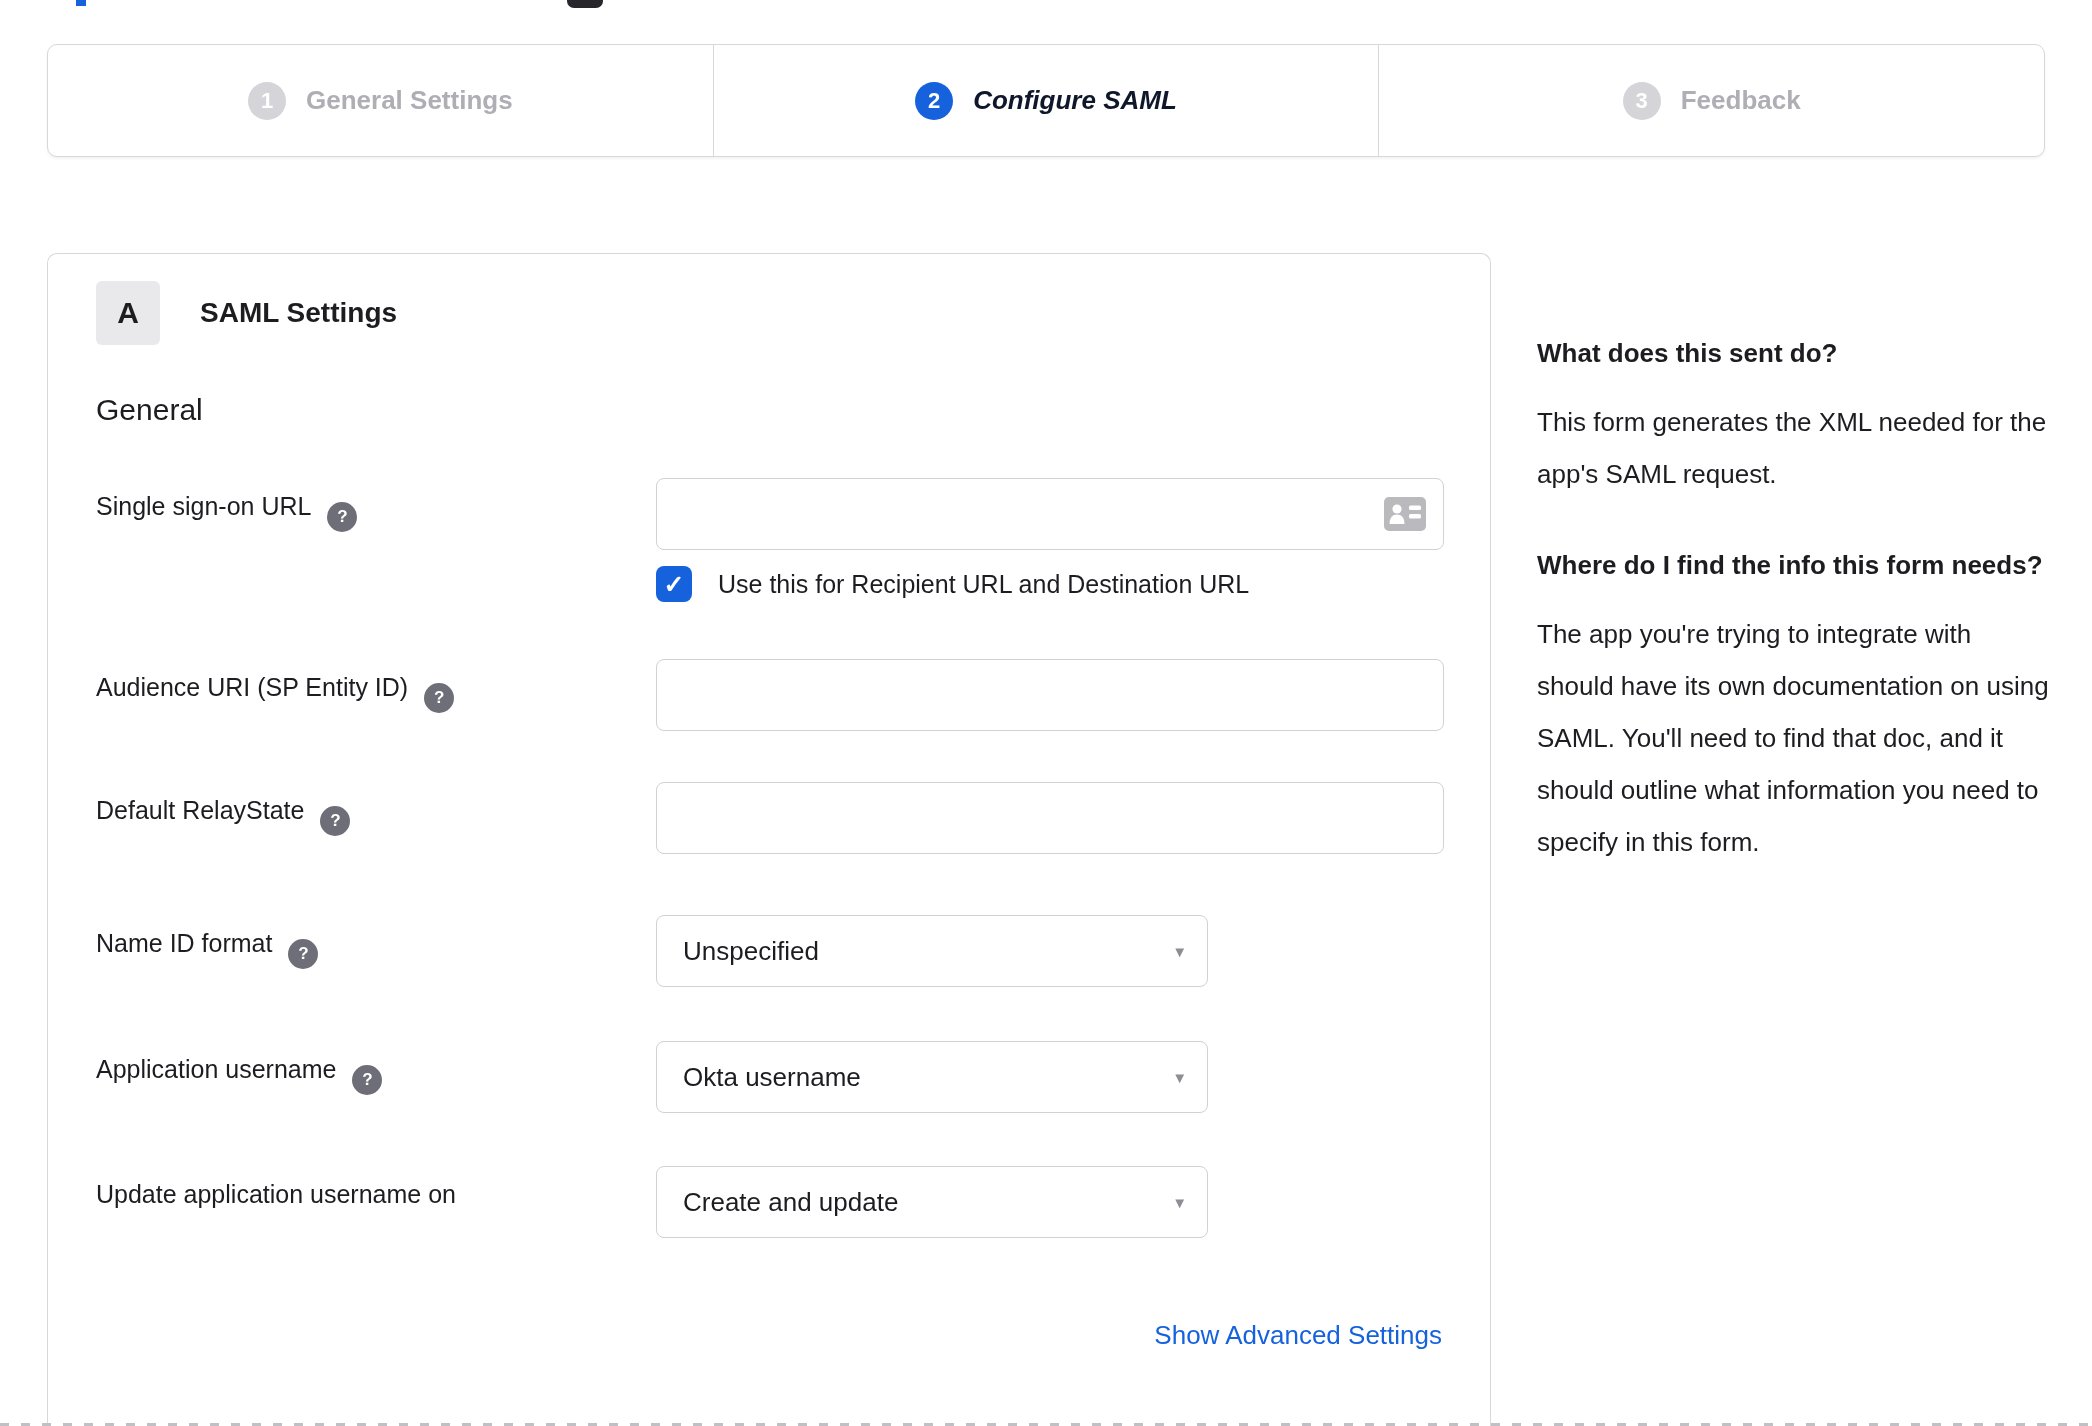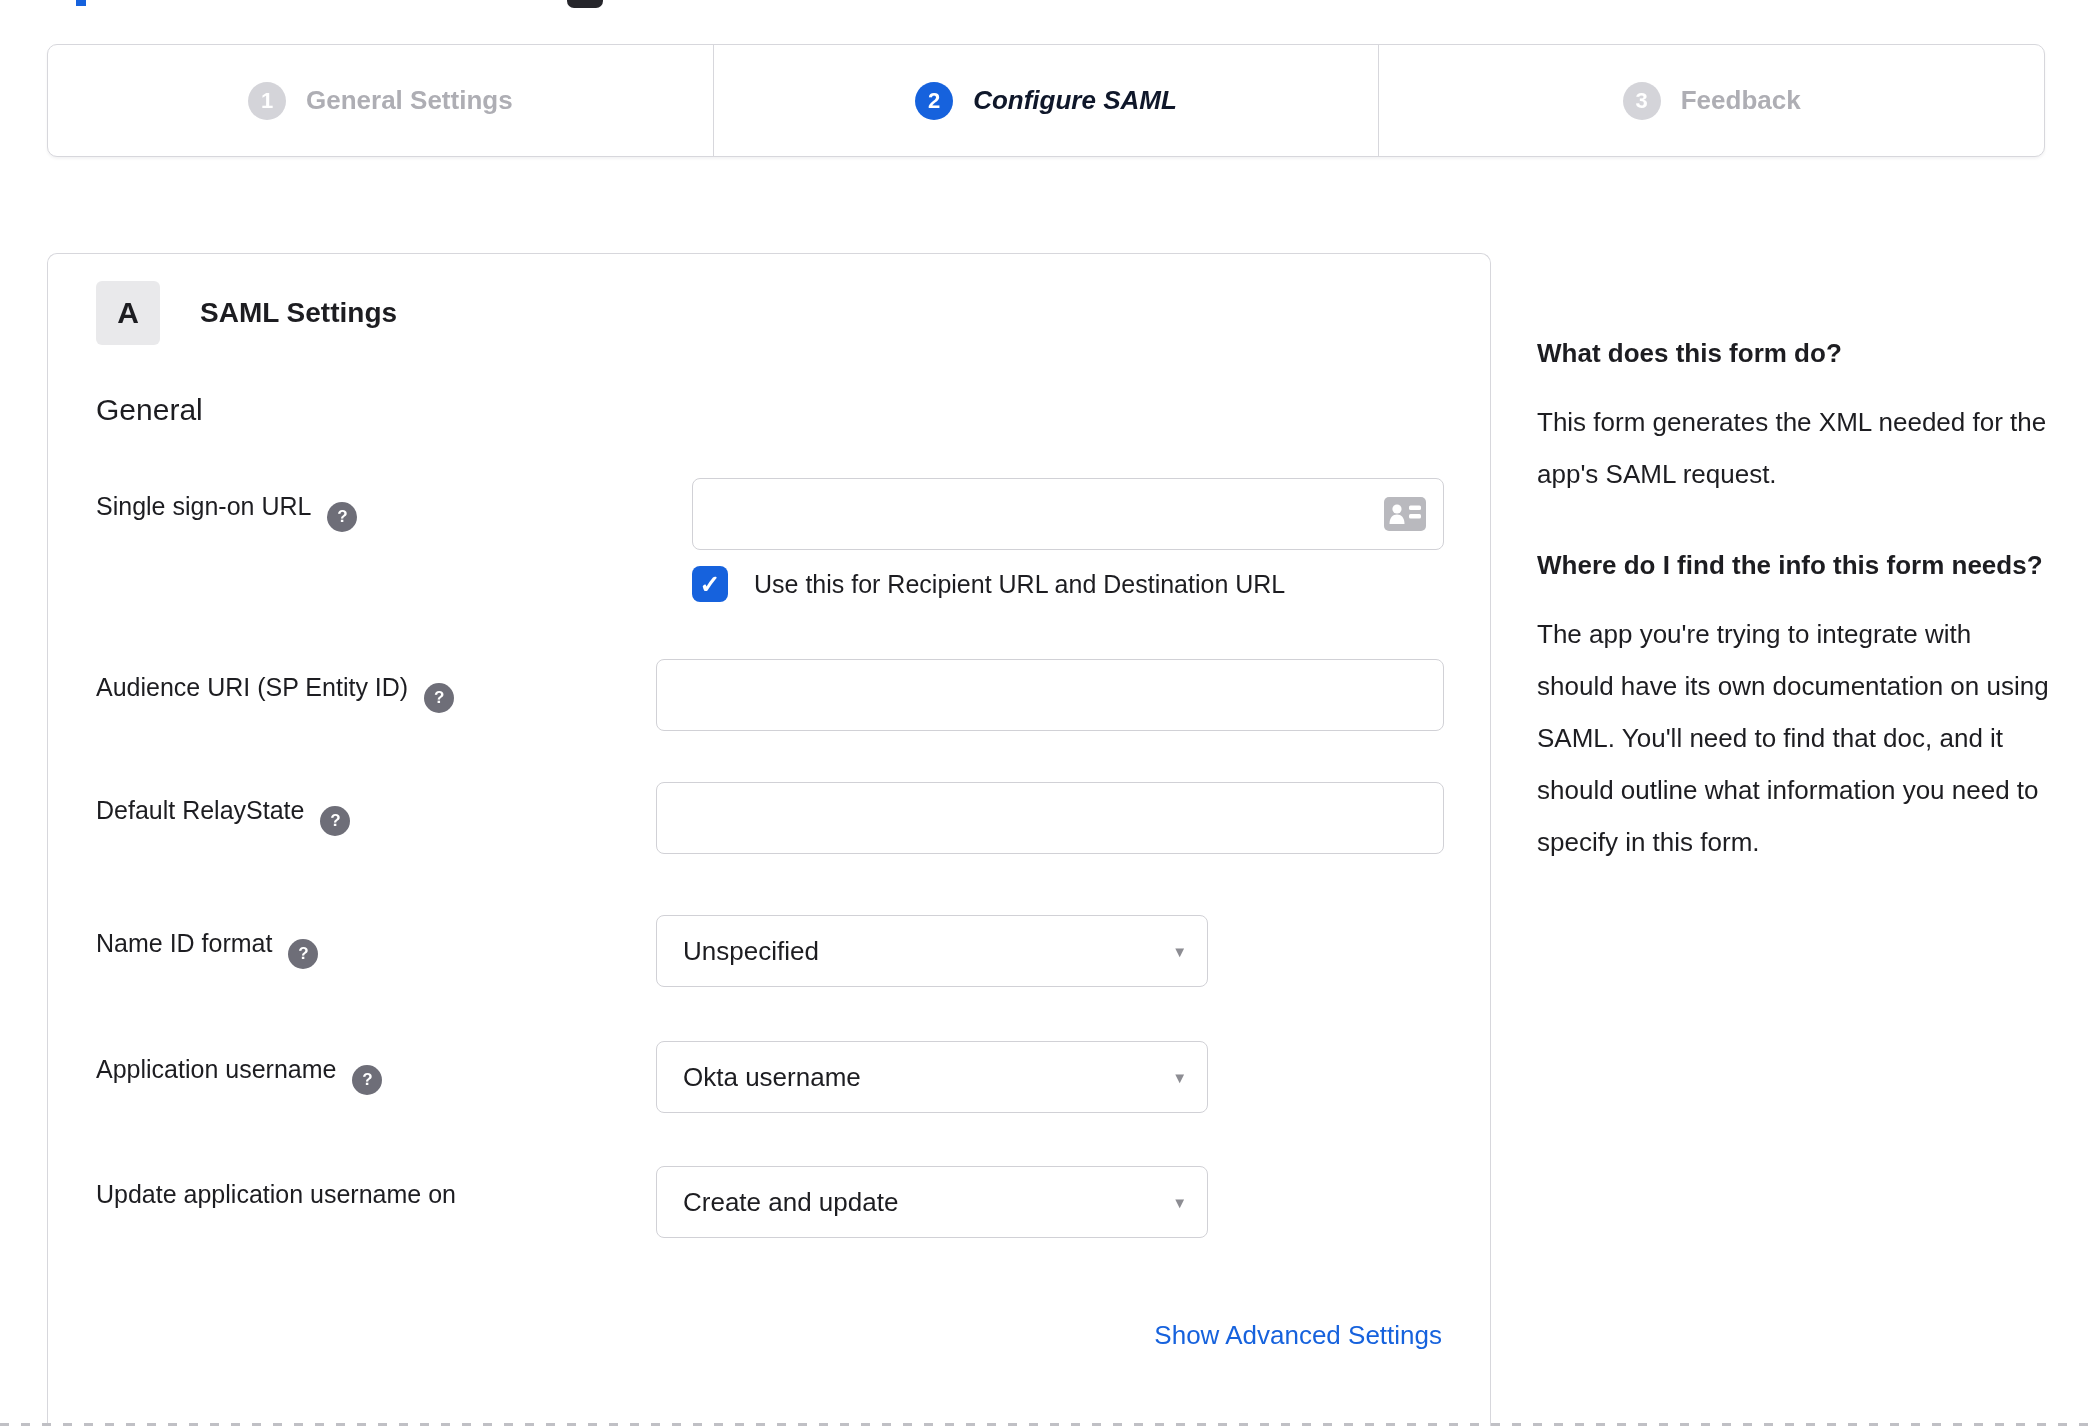--- a/index.html
+++ b/index.html
@@ -46,21 +46,21 @@
   .section-header { display: flex; align-items: center; gap: 40px; }
   .section-badge {
     width: 64px; height: 64px; border-radius: 6px; background: #e9e9eb;
     display: flex; align-items: center; justify-content: center;
     font-size: 30px; font-weight: bold; color: #1d1d21;
   }
   .section-title { font-size: 28px; font-weight: bold; }
   .group-title { margin-top: 48px; font-size: 30px; font-weight: normal; }
 
   .form-row { display: flex; }
-  .row-sso      { margin-top: 51px; gap: 36px; }
+  .row-sso      { margin-top: 51px; }
   .row-audience { margin-top: 57px; }
   .row-relay    { margin-top: 51px; }
   .row-nameid   { margin-top: 61px; }
   .row-appuser  { margin-top: 54px; }
   .row-update   { margin-top: 53px; }
 
   .label-col { width: 560px; flex: 0 0 560px; padding-top: 14px; font-size: 25px; }
   .field-col { flex: 1; }
 
   .help-icon {
@@ -227,21 +227,21 @@
   </div>
 
   <div class="advanced-row">
     <a class="advanced-link">Show Advanced Settings</a>
   </div>
 
 </div>
 
 <div class="help-sidebar">
   <div class="help-section">
-    <div class="help-heading">What does this form do?</div>
+    <div class="help-heading">What does this sent do?</div>
     <div class="help-body">This form generates the XML needed for the app's SAML request.</div>
   </div>
   <div class="help-section">
     <div class="help-heading">Where do I find the info this form needs?</div>
     <div class="help-body">The app you're trying to integrate with should have its own documentation on using SAML. You'll need to find that doc, and it should outline what information you need to specify in this form.</div>
   </div>
 </div>
 
 <div class="bottom-dashes"></div>
 

